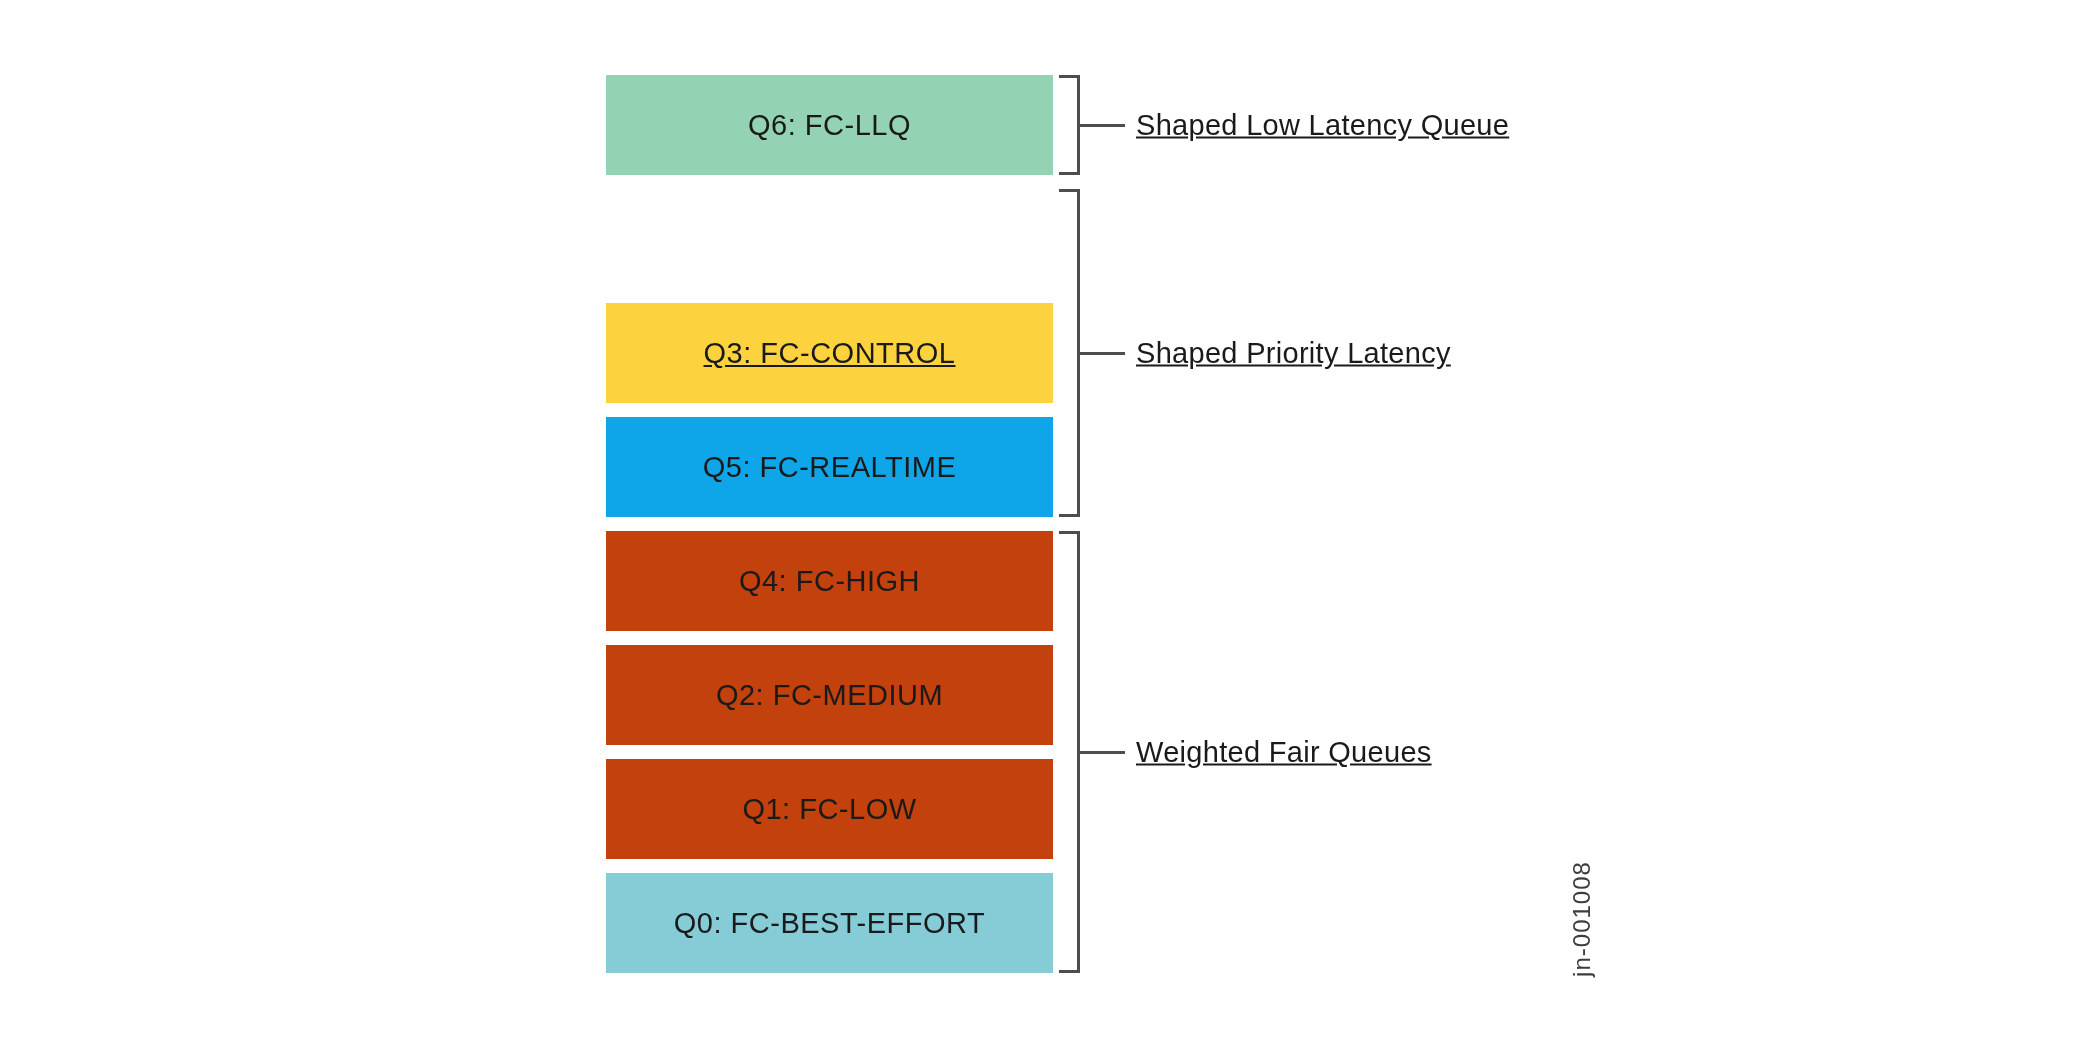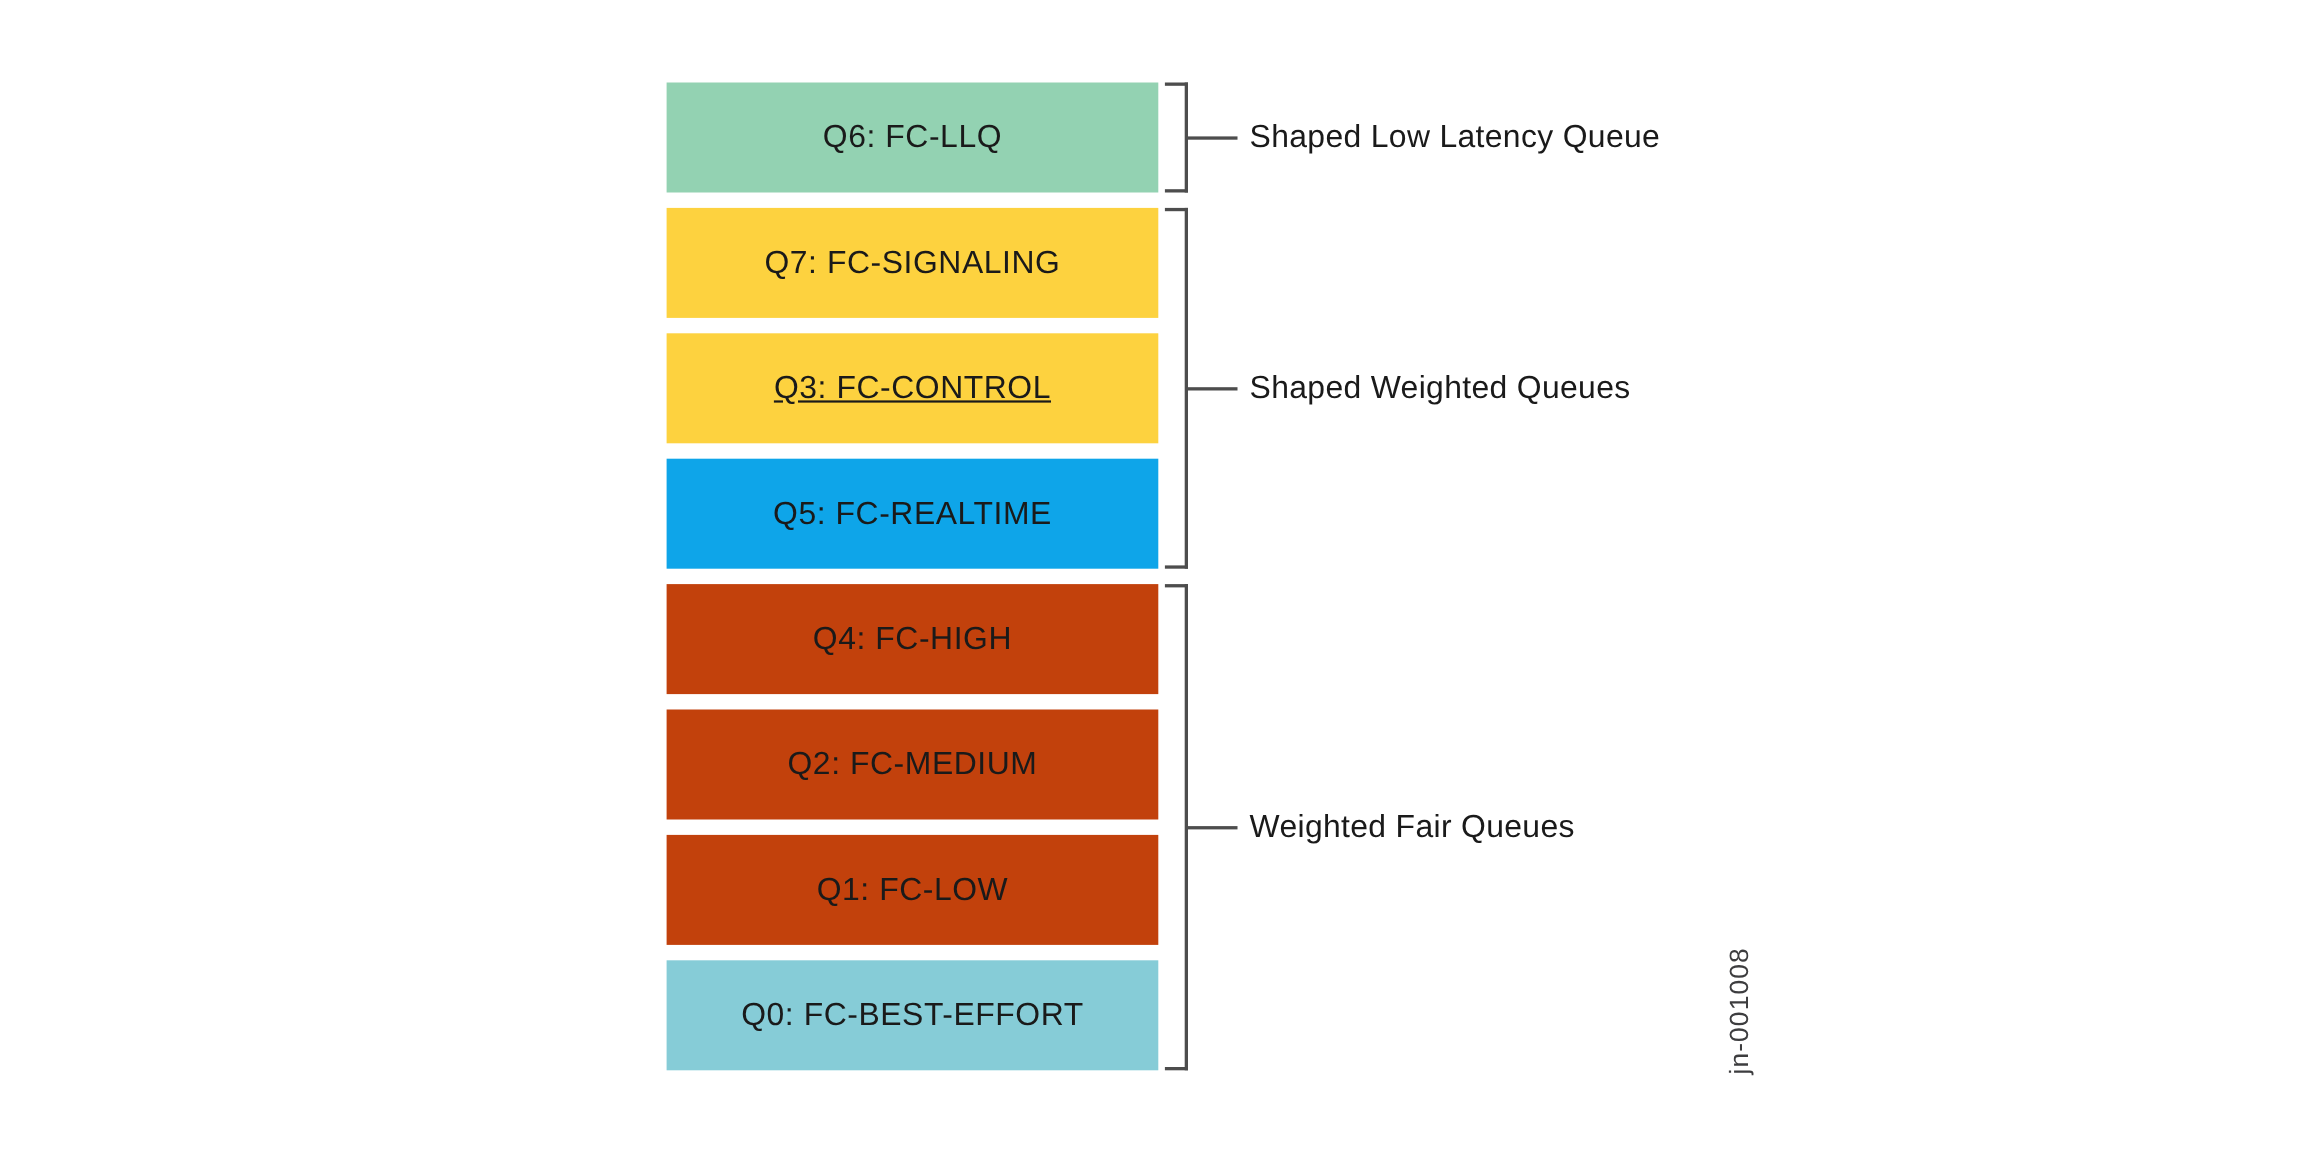--- a/index.html
+++ b/index.html
@@ -53,54 +53,54 @@
   }
 
   .bracket-label {
     position: absolute;
     left: 1136px;
     transform: translateY(-50%);
     font-size: 29px;
     color: var(--label-color);
     letter-spacing: 0.3px;
     white-space: nowrap;
+    text-decoration: underline;
   }
 
   .watermark {
     position: absolute;
     left: 1582px;
     top: 919px;
     transform: translate(-50%, -50%) rotate(-90deg);
     font-size: 24px;
     color: var(--watermark-color);
     letter-spacing: 1px;
     white-space: nowrap;
   }
 </style>
 </head>
 <body>
 
 <div class="canvas">
 
   <div class="qbox" style="top: 75px; background-color: rgb(147, 210, 178);">Q6: FC-LLQ</div>
-  <div class="qbox" style="top: 189px; background-color: rgb(253, 210, 63);">Q7: FC-SIGNALING</div>
   <div class="qbox" style="top: 303px; background-color: rgb(253, 210, 63); text-decoration: underline;">Q3: FC-CONTROL</div>
   <div class="qbox" style="top: 417px; background-color: #0ea5e9;">Q5: FC-REALTIME</div>
   <div class="qbox" style="top: 531px; background-color: #c2410c;">Q4: FC-HIGH</div>
   <div class="qbox" style="top: 645px; background-color: #c2410c;">Q2: FC-MEDIUM</div>
   <div class="qbox" style="top: 759px; background-color: #c2410c;">Q1: FC-LOW</div>
   <div class="qbox" style="top: 873px; background-color: rgb(134, 204, 215);">Q0: FC-BEST-EFFORT</div>
 
   <div class="bracket" style="top:75px;height:100px"></div>
   <div class="connector" style="top:124px"></div>
   <div class="bracket-label" style="top:125px">Shaped Low Latency Queue</div>
 
   <div class="bracket" style="top:189px;height:328px"></div>
   <div class="connector" style="top:352px"></div>
-  <div class="bracket-label" style="top:353px">Shaped Weighted Queues</div>
+  <div class="bracket-label" style="top:353px">Shaped Priority Latency</div>
 
   <div class="bracket" style="top:531px;height:442px"></div>
   <div class="connector" style="top:751px"></div>
   <div class="bracket-label" style="top:752px">Weighted Fair Queues</div>
 
   <div class="watermark">jn-001008</div>
 
 </div>
 
 </body></html>

